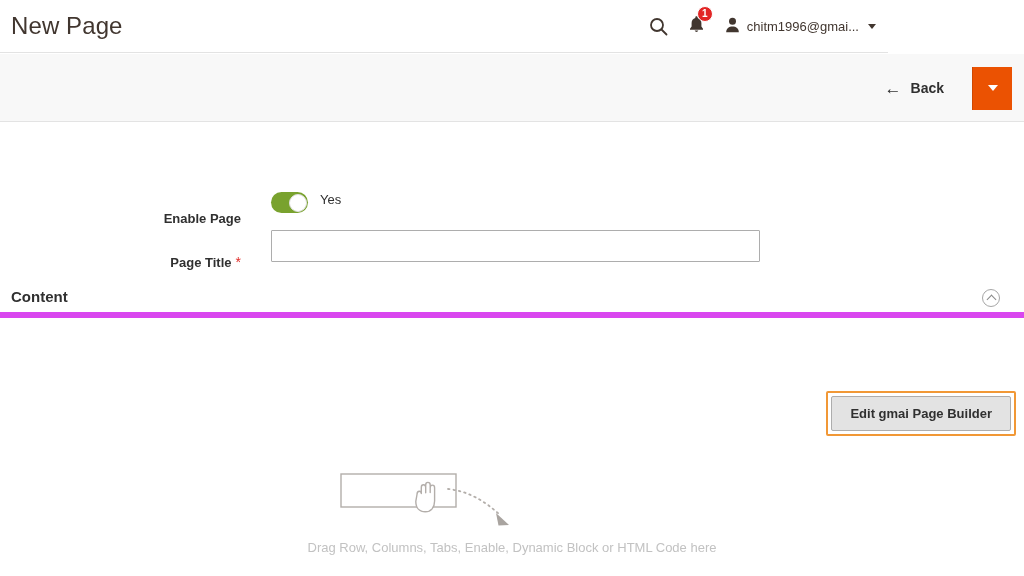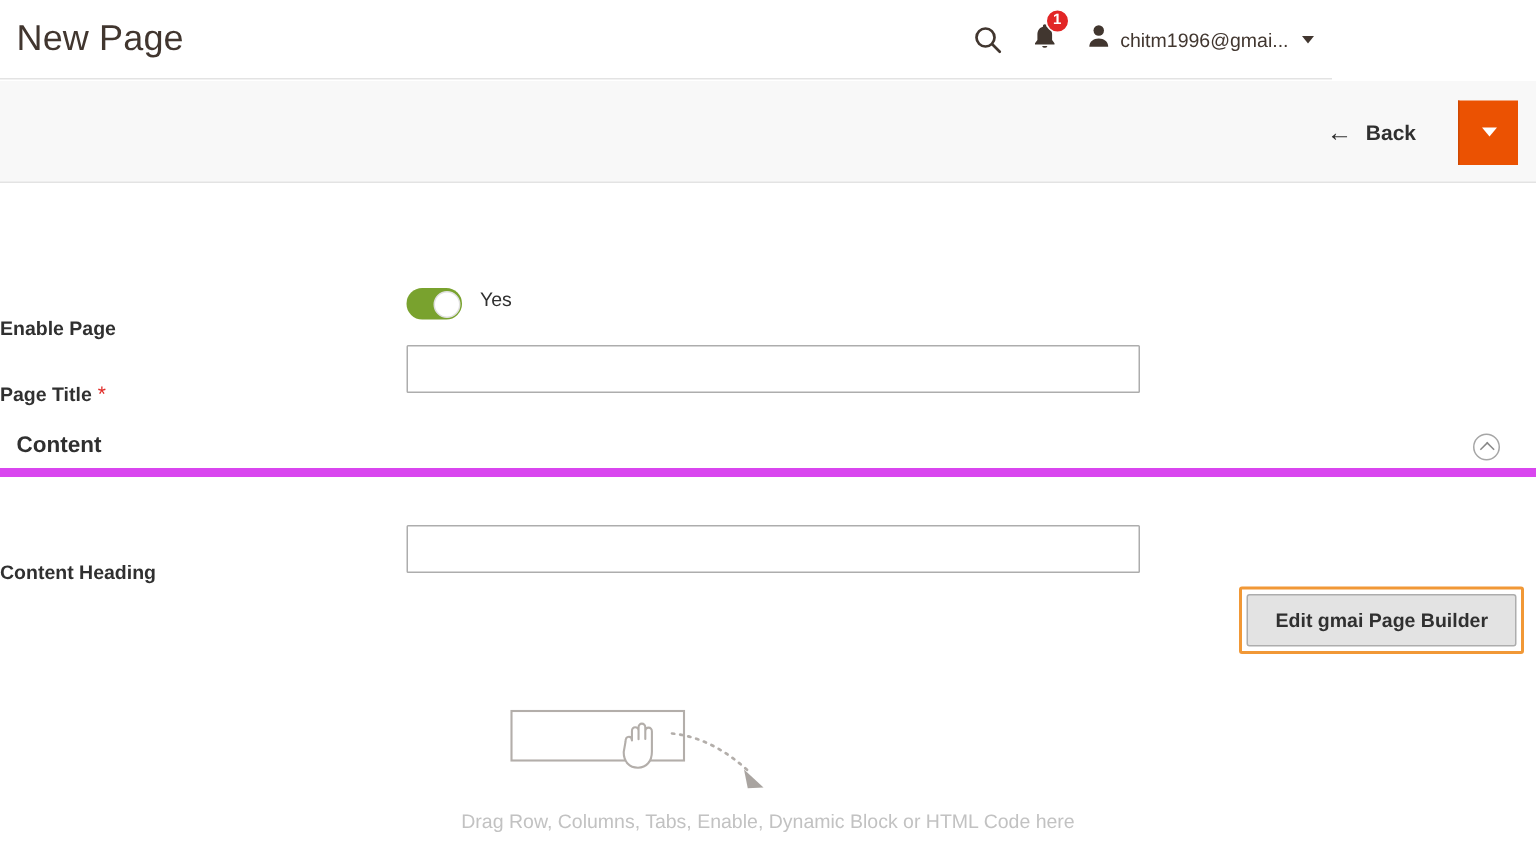--- a/index.html
+++ b/index.html
@@ -92,21 +92,21 @@
     border-top: 6px solid #ffffff;
   }
 
   
   .form-body { position: absolute; top: 123px; left: 0; width: 1024px; }
 
   .field-row {
     position: absolute; display: flex; align-items: center;
   }
   .field-label {
-    width: 271px; padding-right: 30px;
+    width: 271px; text-align: right; padding-right: 30px;
     font-size: 13px; font-weight: 700; color: #303030;
     white-space: nowrap;
     margin-top: 32px;
   }
   .req-star { color: #e02b27; font-size: 14px; margin-left: 4px; font-weight: 400; }
   .text-input {
     width: 489px; height: 32px;
     border: 1px solid #adadad; border-radius: 1px;
     background: #ffffff; font-size: 14px; color: #303030;
     padding: 0 9px; font-family: "Liberation Sans", sans-serif;
@@ -261,24 +261,20 @@
 
   </div>
 
   <div class="section-head">
     <div class="section-title">Content</div>
     <div class="collapse-icon">
       <span class="chev"></span>
     </div>
   </div>
 
-  <div class="field-row" style="left:0; top:342px;">
-    <div class="field-label">Content Heading</div>
-    <input class="text-input" type="text" placeholder="" style="">
-  </div>
 
   <div class="pb-btn-wrap">
     <button class="pb-btn">Edit gmai Page Builder</button>
   </div>
 
   <div class="pb-stage">
     <div class="pb-illustration">
       <svg width="200" height="68" viewBox="0 0 200 68">
         <rect x="6" y="6" width="115" height="33" fill="none" stroke="#b3aeaa" stroke-width="1.4"></rect>
         <path d="M82 26.5c0-2 1-3.3 2.3-3.3 1.2 0 2 1 2 2.4v-6.2c0-1.5 1-2.6 2.2-2.6s2.2 1.1 2.2 2.6v5.4V17c0-1.5 1-2.6 2.2-2.6 1.3 0 2.3 1.1 2.3 2.6v7.6v-4.9c0-1.5 1-2.6 2.2-2.6s2.2 1.1 2.2 2.6v13.4c0 6.4-3.6 10.7-9.3 10.7-5.8 0-9.5-4-9.5-10.4z" fill="#ffffff" stroke="#b3aeaa" stroke-width="1.4" stroke-linejoin="round"></path>

